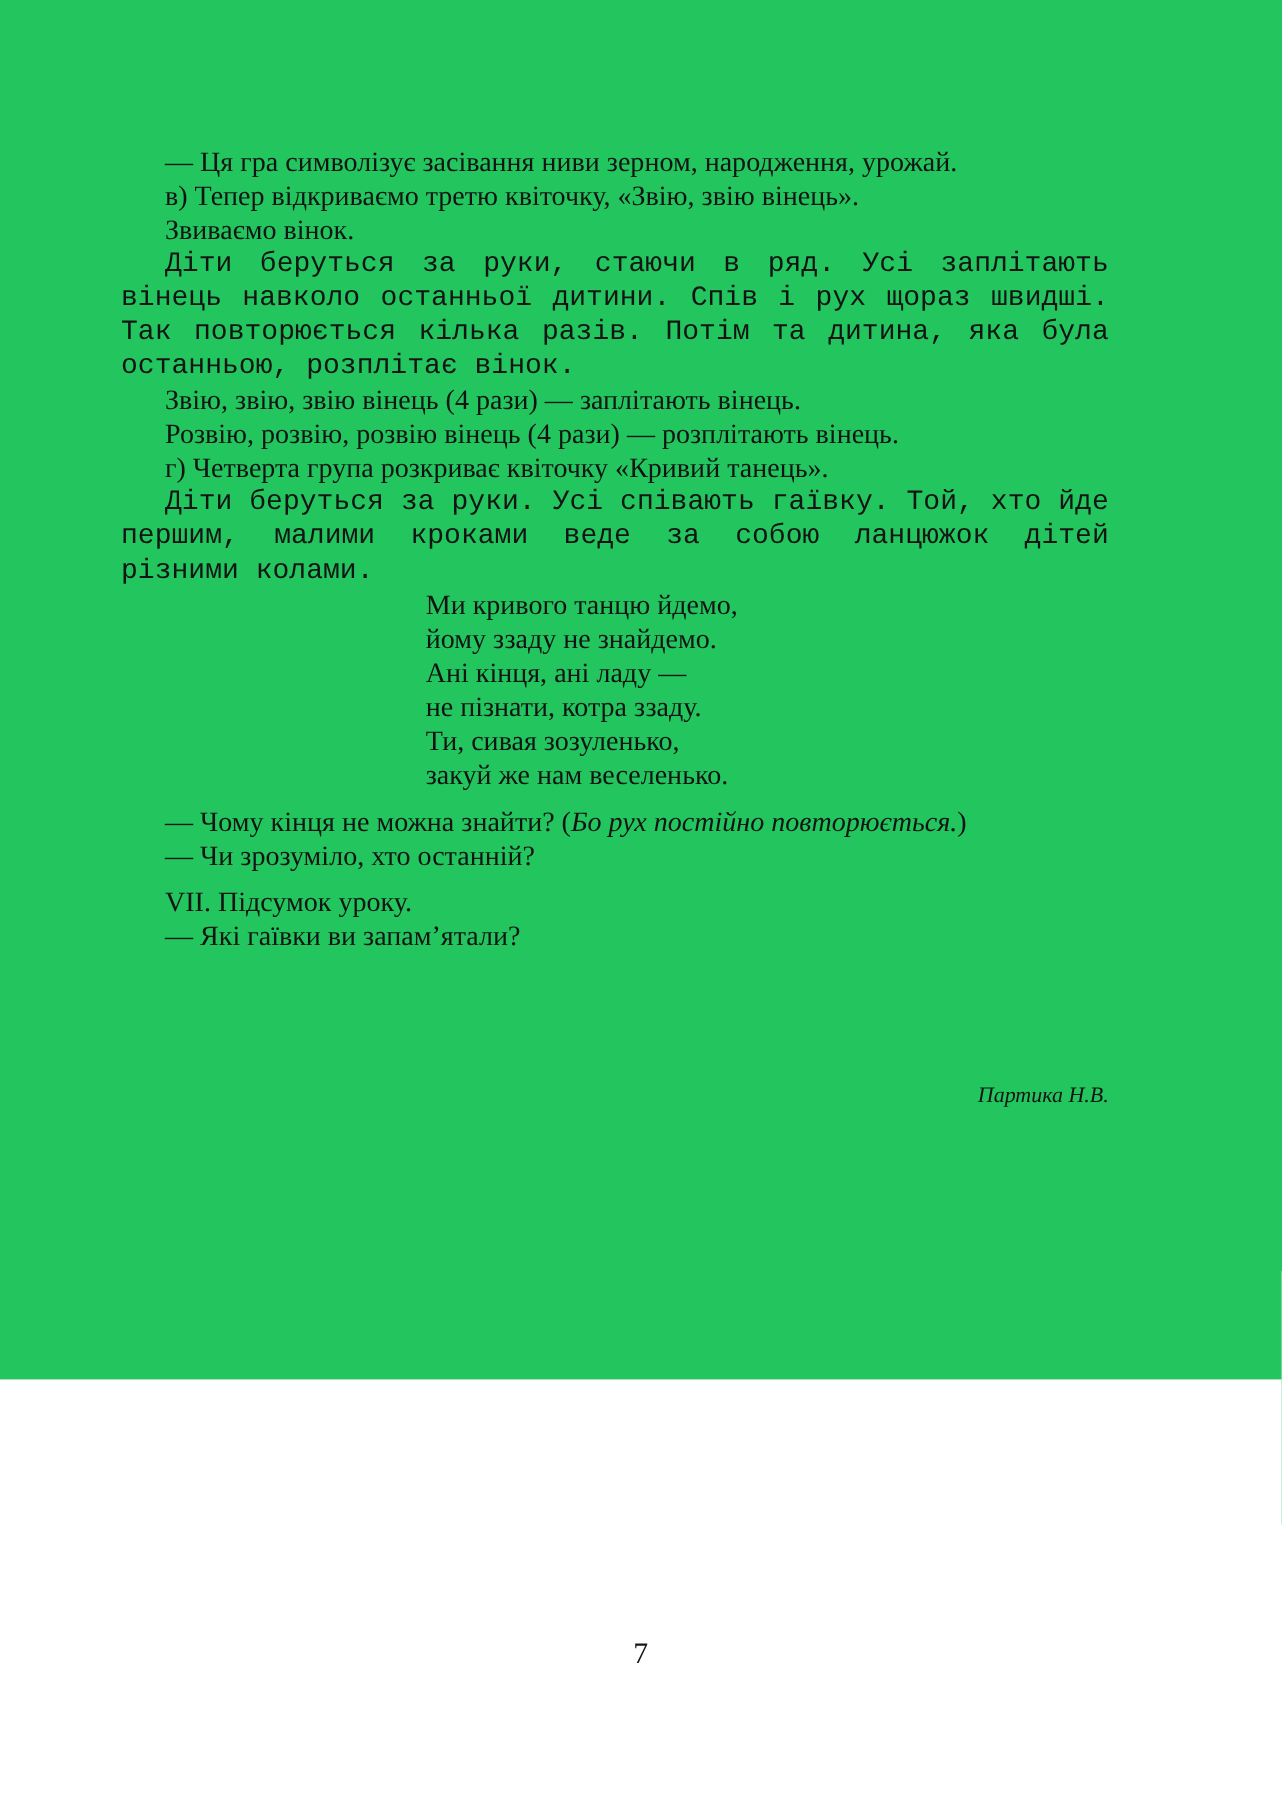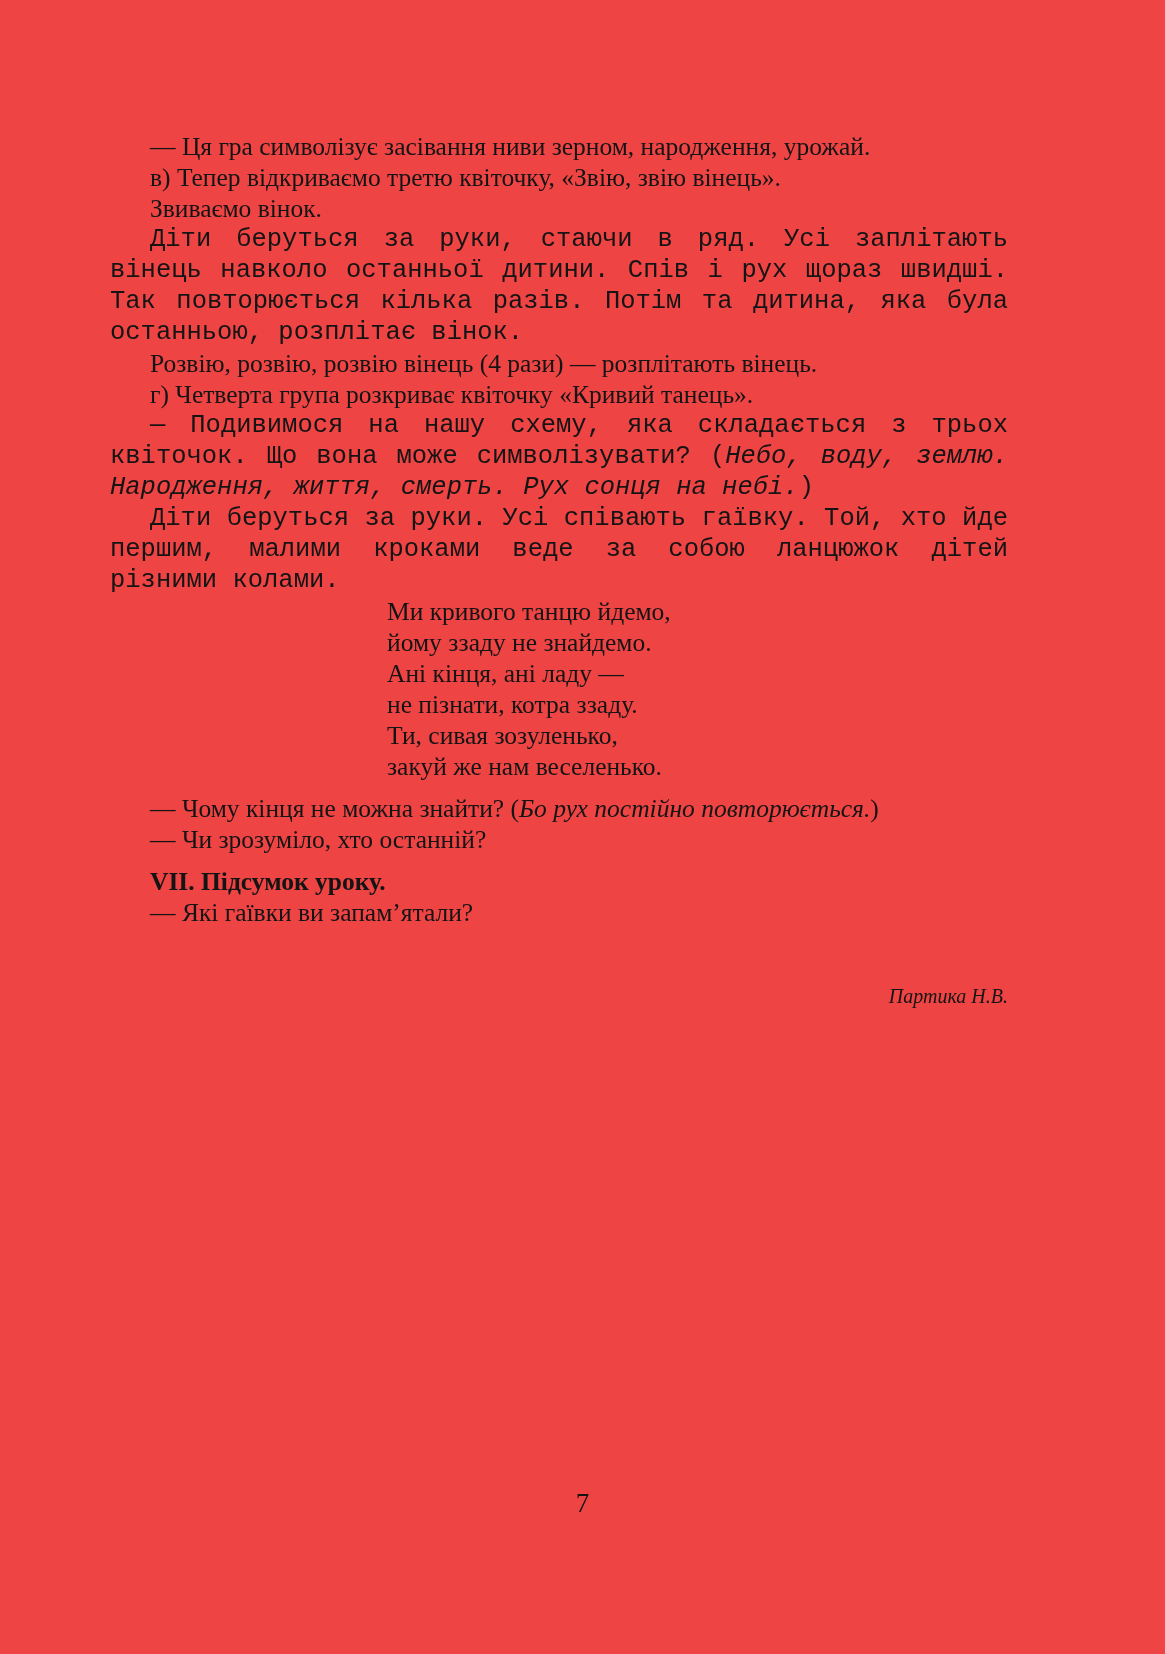--- a/index.html
+++ b/index.html
@@ -1,53 +1,53 @@
 <!DOCTYPE html>
 <html><head>
 <meta charset="utf-8">
 <style>
   html, body { margin: 0; padding: 0; background: #ffffff; }
   body { width: 1165px; height: 1654px; position: relative; overflow: hidden; }
-  .page { position: absolute; left: 0; top: 0; width: 1165px; height: 1654px; background: #ef4444; }
+  .page { position: absolute; left: 0; top: 0; width: 1165px; height: 1254px; background: #22c55e; }
   .text {
     position: absolute; left: 110px; top: 131px; width: 898px;
     font-family: "Liberation Serif", "DejaVu Serif", serif;
     font-size: 25.5px; line-height: 31px; color: #141414;
   }
   .p { margin: 0; text-align: justify; text-indent: 40px; font-family: Liberation Mono, monospace; }
   .p.last-left { text-align-last: left; }
   .ind { margin: 0; padding-left: 40px; }
   .poem { margin: 0; padding-left: 277px; }
   .poem div { margin: 0; }
   .gap { height: 11px; }
   i { font-style: italic; text-align: right; }
-  .head { margin: 0; padding-left: 40px; font-weight: bold; }
+  .head { margin: 0; padding-left: 40px; font-weight: normal; }
   .author {
     position: absolute; right: 157px; top: 985px;
     font-family: "Liberation Serif", "DejaVu Serif", serif;
     font-size: 20px; font-style: italic; color: #141414;
   }
   .pagenum {
     position: absolute; left: 0; width: 1165px; top: 1488px; text-align: center;
     font-family: "Liberation Serif", "DejaVu Serif", serif;
     font-size: 27px; color: #141414;
   }
 </style>
 </head>
 <body>
 
 <div class="page">
   <div class="text">
     <p class="ind">— Ця гра символізує засівання ниви зерном, народження, урожай.</p>
     <p class="ind">в) Тепер відкриваємо третю квіточку, «Звію, звію вінець».</p>
     <p class="ind">Звиваємо вінок.</p>
     <p class="p last-left">Діти беруться за руки, стаючи в ряд. Усі заплітають вінець навколо останньої дитини. Спів і рух щораз швидші. Так повторюється кілька разів. Потім та дитина, яка була останньою, розплітає вінок.</p>
+    <p class="ind">Звію, звію, звію вінець (4 рази) — заплітають вінець.</p>
     <p class="ind">Розвію, розвію, розвію вінець (4 рази) — розплітають вінець.</p>
     <p class="ind">г) Четверта група розкриває квіточку «Кривий танець».</p>
-    <p class="p last-left"><span>— Подивимося на нашу схему, яка складається з трьох квіточок. Що вона може символізувати? (</span><i>Небо, воду, землю. Народження, життя, смерть. Рух сонця на небі.</i><span>)</span></p>
     <p class="p last-left">Діти беруться за руки. Усі співають гаївку. Той, хто йде першим, малими кроками веде за собою ланцюжок дітей різними колами.</p>
     <div class="poem">
       <div>Ми кривого танцю йдемо,</div>
       <div>йому ззаду не знайдемо.</div>
       <div>Ані кінця, ані ладу —</div>
       <div>не пізнати, котра ззаду.</div>
       <div>Ти, сивая зозуленько,</div>
       <div>закуй же нам веселенько.</div>
     </div>
     <div class="gap"></div>

